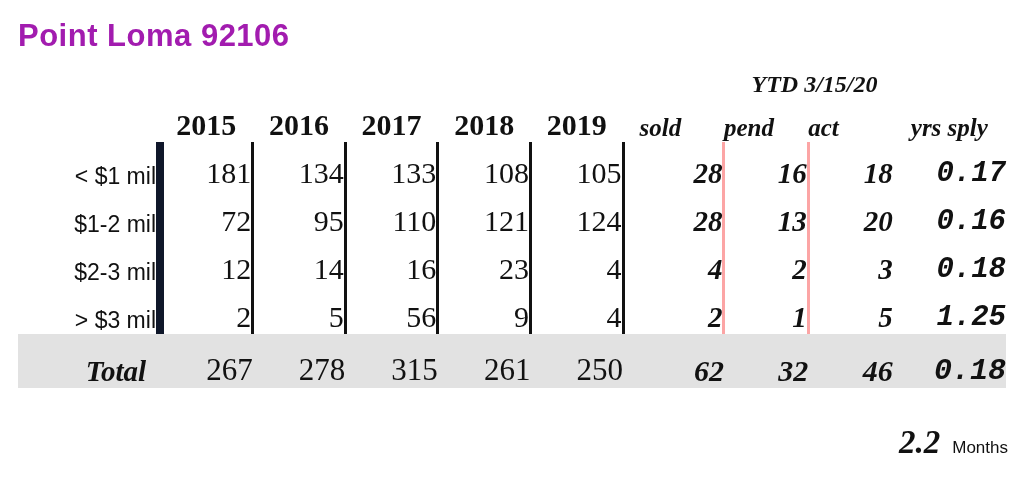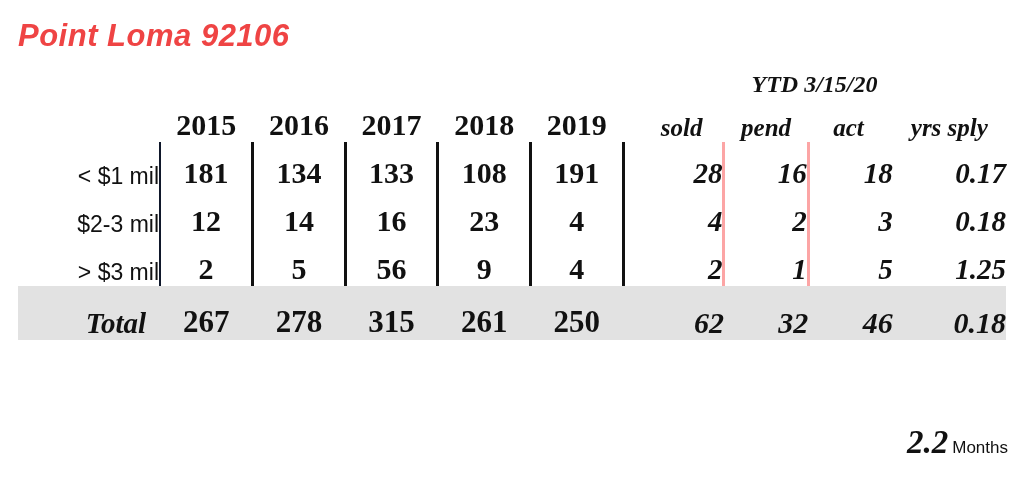--- a/index.html
+++ b/index.html
@@ -17,22 +17,21 @@
   }
 
   #page-title {
     position: absolute;
     left: 18px;
     top: 18px;
     font-family: "Liberation Sans", sans-serif;
     font-weight: bold;
     font-size: 31px;
     letter-spacing: 0.5px;
-    color: #ef4444;
-    font-style: italic;
+    color: #a21caf;
   }
 
   .table-wrap {
     position: absolute;
     left: 0;
     top: 64px;
     width: 944px;
   }
 
   table.stats {
@@ -77,49 +76,48 @@
     font-family: "Liberation Serif", serif;
     font-weight: bold;
     font-size: 30px;
     text-align: center;
   }
   .hdr-ital {
     font-family: "Liberation Serif", serif;
     font-style: italic;
     font-weight: bold;
     font-size: 25px;
-    text-align: center;
   }
   .hdr-ital.right-al {
-    text-align: center;
+    text-align: left;
     padding-right: 4px;
   }
   .hdr-yrs {
     font-family: "Liberation Serif", serif;
     font-style: italic;
     font-weight: bold;
     font-size: 25px;
     text-align: center;
   }
 
   .data-row td {
     height: 48px;
   }
   .row-label {
     font-family: "Liberation Sans", sans-serif;
     font-size: 23px;
     text-align: right;
     padding-right: 10px;
-    border-right: 2px solid #0f172a;
+    border-right: 8px solid #0f172a;
   }
   .num-year {
     font-family: "Liberation Serif", serif;
-    font-weight: bold;
+    font-weight: normal;
     font-size: 30px;
-    text-align: center;
+    text-align: right;
     padding-right: 8px;
     border-right: 3px solid #111111;
   }
   .num-year.last-year {
     border-right: 3px solid #111111;
   }
   .gapcell {
     border-right: 0;
   }
   .num-ital {
@@ -128,21 +126,21 @@
     font-weight: bold;
     font-size: 29px;
     text-align: right;
     padding-right: 10px;
     border-right: 3px solid #fca5a5;
   }
   .num-ital.noline {
     border-right: 0;
   }
   .num-yrs {
-    font-family: Liberation Serif, serif;
+    font-family: Liberation Mono, monospace;
     font-style: italic;
     font-weight: bold;
     font-size: 29px;
     text-align: right;
     padding-right: 30px;
     border-right: 0;
   }
 
   
   tr.total-row td {
@@ -169,21 +167,21 @@
   tr.total-row td.num-yrs {
     font-size: 30px;
   }
 
   .footer {
     position: absolute;
     right: 16px;
     top: 424px;
     display: flex;
     align-items: baseline;
-    gap: 4px;
+    gap: 12px;
   }
   .footer-value {
     font-family: "Liberation Serif", serif;
     font-style: italic;
     font-weight: bold;
     font-size: 33px;
   }
   .footer-unit {
     font-family: "Liberation Sans", sans-serif;
     font-size: 17px;
@@ -229,28 +227,41 @@
       <td class="hdr-ital right-al">act</td>
       <td class="hdr-yrs">yrs sply</td>
     </tr>
 
     <tr class="data-row">
       <td class="row-label">&lt; $1 mil</td>
       <td class="num-year">181</td>
       <td class="num-year">134</td>
       <td class="num-year">133</td>
       <td class="num-year">108</td>
-      <td class="num-year last-year">191</td>
+      <td class="num-year last-year">105</td>
       <td class="gapcell"></td>
       <td class="num-ital">28</td>
       <td class="num-ital">16</td>
       <td class="num-ital noline">18</td>
       <td class="num-yrs">0.17</td>
     </tr>
 
+    <tr class="data-row">
+      <td class="row-label">$1-2 mil</td>
+      <td class="num-year">72</td>
+      <td class="num-year">95</td>
+      <td class="num-year">110</td>
+      <td class="num-year">121</td>
+      <td class="num-year last-year">124</td>
+      <td class="gapcell"></td>
+      <td class="num-ital">28</td>
+      <td class="num-ital">13</td>
+      <td class="num-ital noline">20</td>
+      <td class="num-yrs">0.16</td>
+    </tr>
 
     <tr class="data-row">
       <td class="row-label">$2-3 mil</td>
       <td class="num-year">12</td>
       <td class="num-year">14</td>
       <td class="num-year">16</td>
       <td class="num-year">23</td>
       <td class="num-year last-year">4</td>
       <td class="gapcell"></td>
       <td class="num-ital">4</td>

